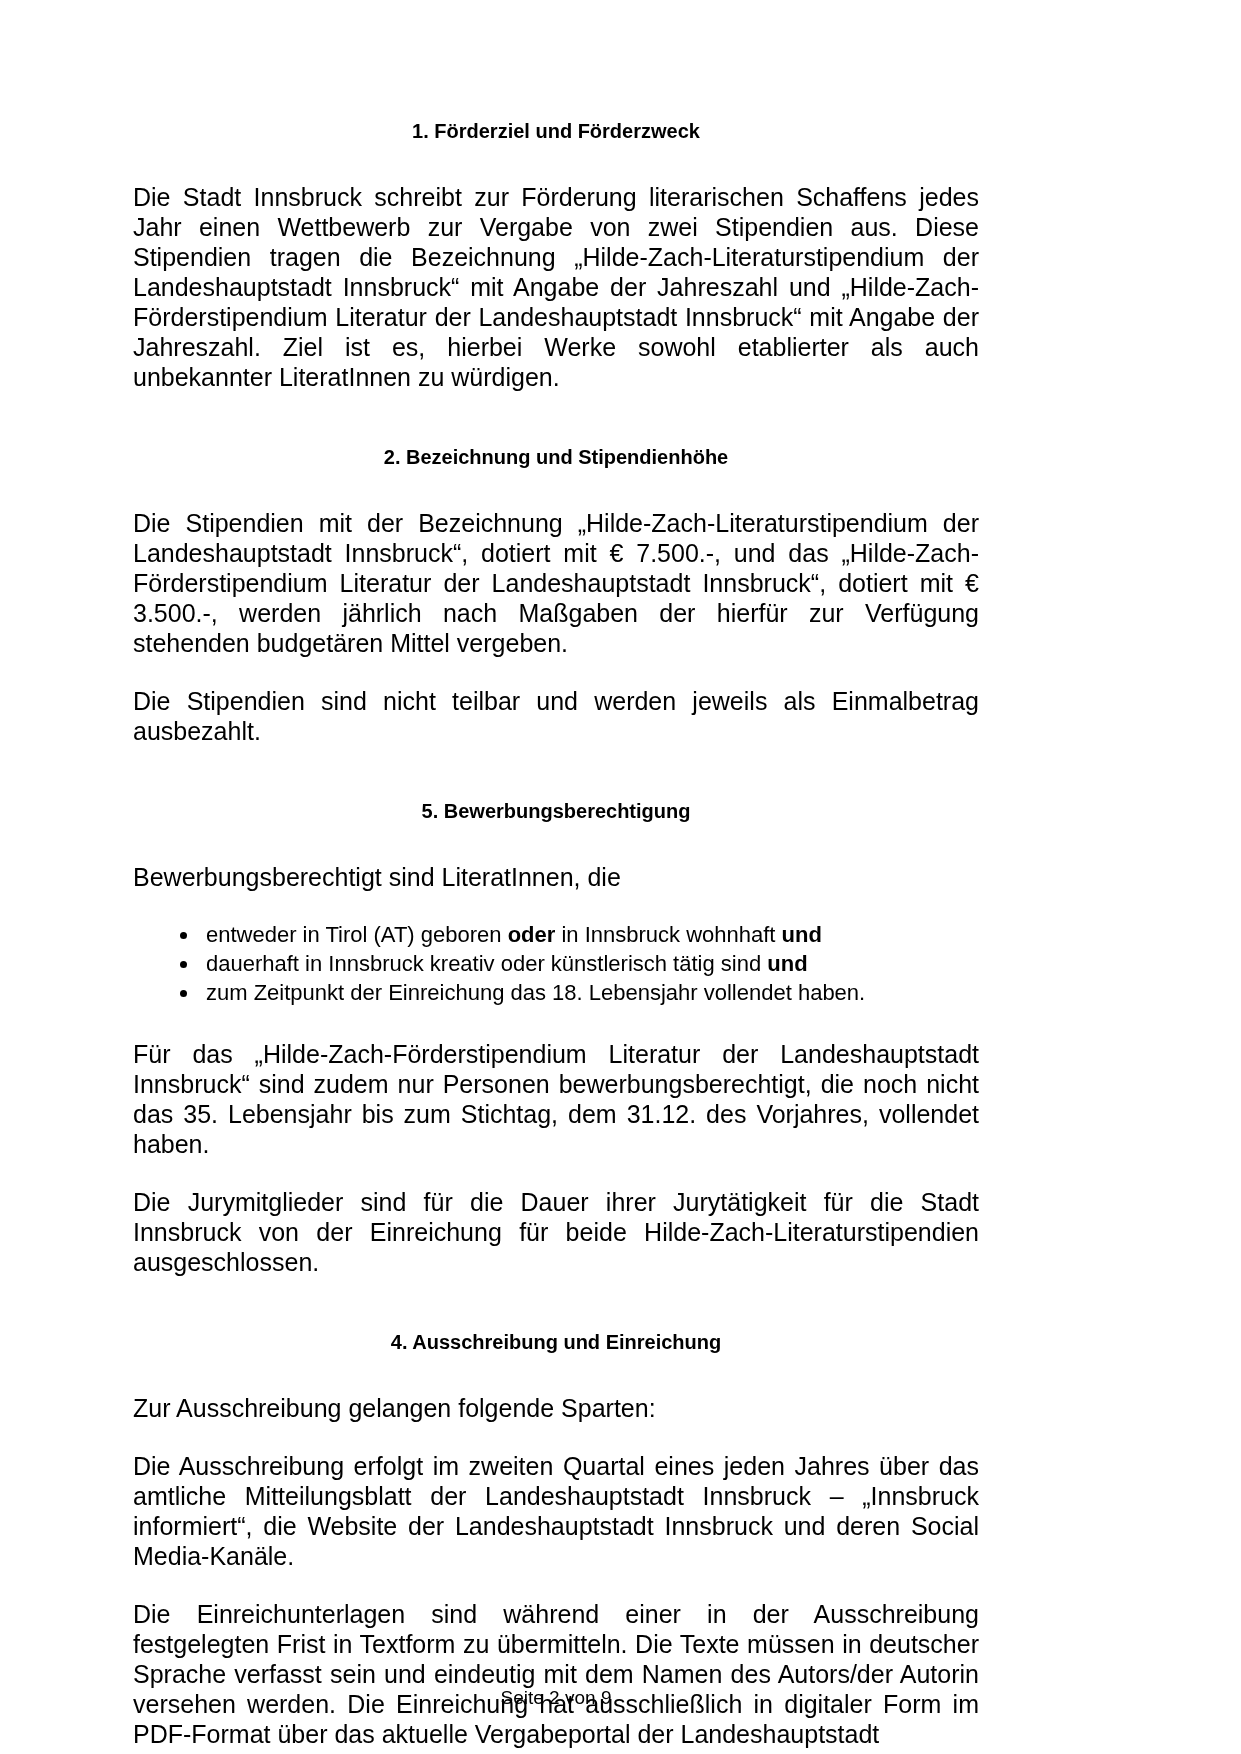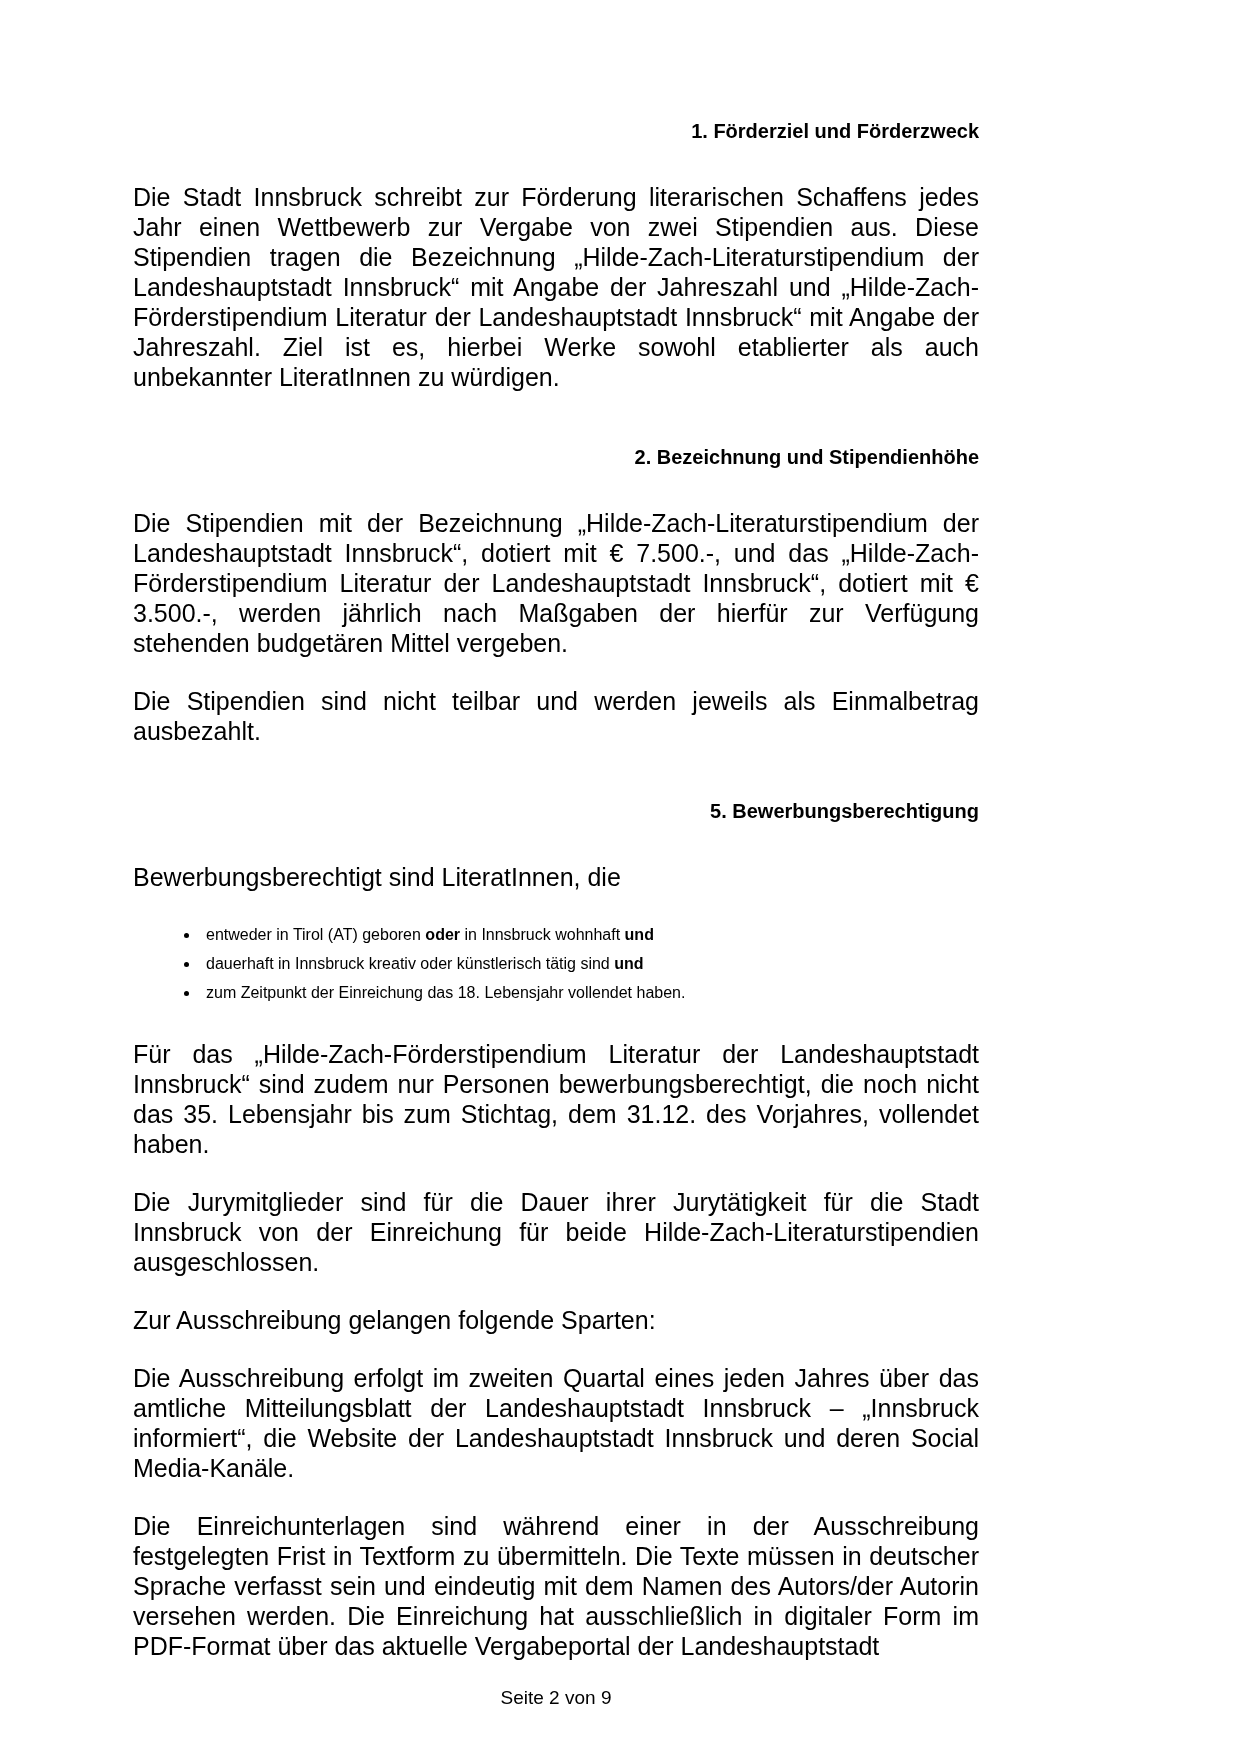--- a/index.html
+++ b/index.html
@@ -18,36 +18,36 @@
   .page {
     position: absolute;
     left: 133px;
     top: 116px;
     width: 846px;
   }
   h2.heading {
     font-size: 20px;
     line-height: 30px;
     font-weight: bold;
-    text-align: right;
+    text-align: center;
     margin: 50px 0 36px 0;
   }
   h2.heading.first {
     margin-top: 0;
   }
   p.para {
     font-size: 25px;
     line-height: 30px;
     text-align: justify;
     margin: 0 0 28px 0;
   }
   ul.bullets {
     margin: 16px 0 32px 0;
     padding: 0 0 0 67px;
-    font-size: 16px;
+    font-size: 22px;
     line-height: 29px;
     list-style: disc outside;
   }
   ul.bullets li {
     padding-left: 6px;
   }
   strong { font-weight: bold; }
   .footer {
     position: absolute;
     left: 133px;
@@ -80,20 +80,21 @@
     <ul class="bullets">
       <li><span>entweder in Tirol (AT) geboren </span><strong>oder</strong><span> in Innsbruck wohnhaft </span><strong>und</strong></li>
       <li><span>dauerhaft in Innsbruck kreativ oder künstlerisch tätig sind </span><strong>und</strong></li>
       <li><span>zum Zeitpunkt der Einreichung das 18. Lebensjahr vollendet haben.</span></li>
     </ul>
     <p class="para">Für das „Hilde-Zach-Förderstipendium Literatur der Landeshauptstadt Innsbruck“ sind zudem nur Personen bewerbungsberechtigt, die noch nicht das 35. Lebensjahr bis zum Stichtag, dem 31.12. des Vorjahres, vollendet haben.</p>
     <p class="para">Die Jurymitglieder sind für die Dauer ihrer Jurytätigkeit für die Stadt Innsbruck von der Einreichung für beide Hilde-Zach-Literaturstipendien ausgeschlossen.</p>
   </section>
 
   <section>
+    <h2 class="heading">4. Ausschreibung und Einreichung</h2>
     <p class="para">Zur Ausschreibung gelangen folgende Sparten:</p>
     <p class="para">Die Ausschreibung erfolgt im zweiten Quartal eines jeden Jahres über das amtliche Mitteilungsblatt der Landeshauptstadt Innsbruck – „Innsbruck informiert“, die Website der Landeshauptstadt Innsbruck und deren Social Media-Kanäle.</p>
     <p class="para">Die Einreichunterlagen sind während einer in der Ausschreibung festgelegten Frist in Textform zu übermitteln. Die Texte müssen in deutscher Sprache verfasst sein und eindeutig mit dem Namen des Autors/der Autorin versehen werden. Die Einreichung hat ausschließlich in digitaler Form im PDF-Format über das aktuelle Vergabeportal der Landeshauptstadt</p>
   </section>
 
 </div>
 
 <div class="footer">Seite 2 von 9</div>
 
 </body></html>

